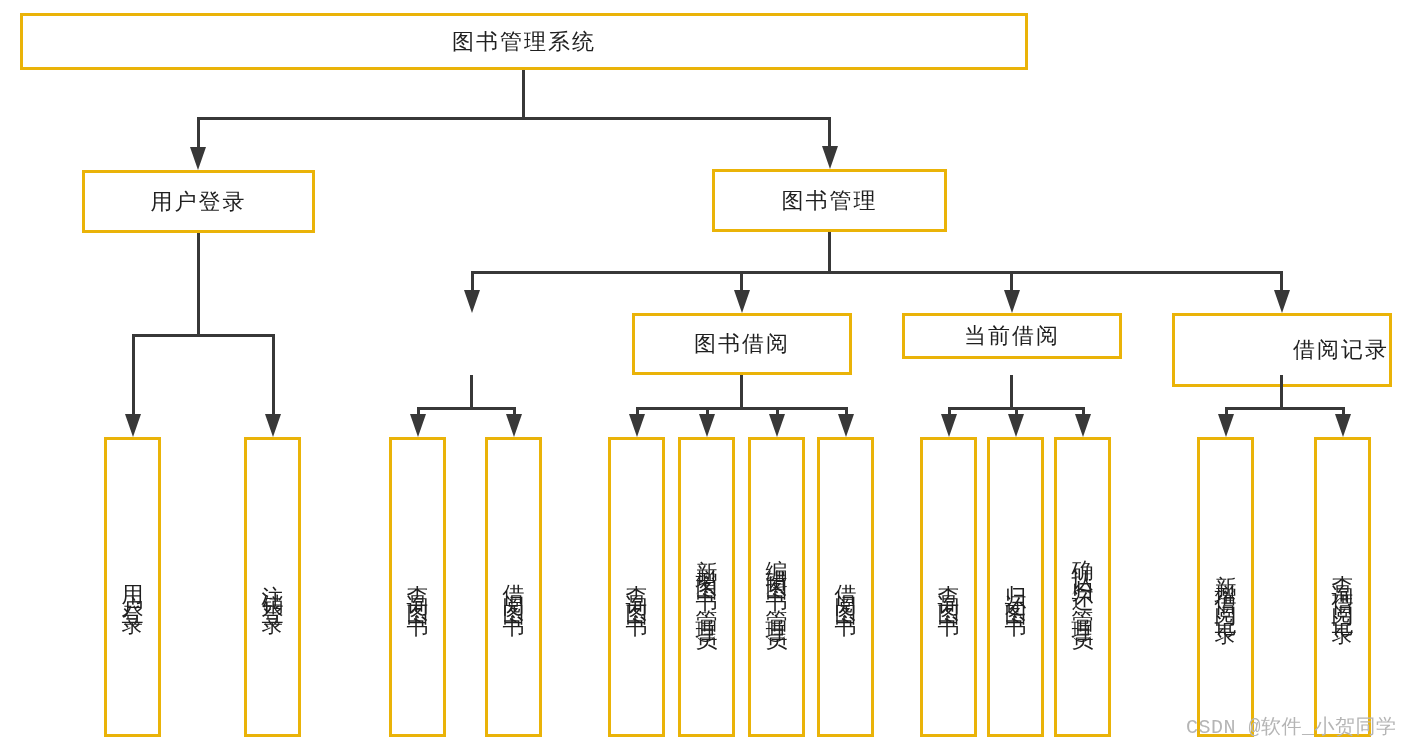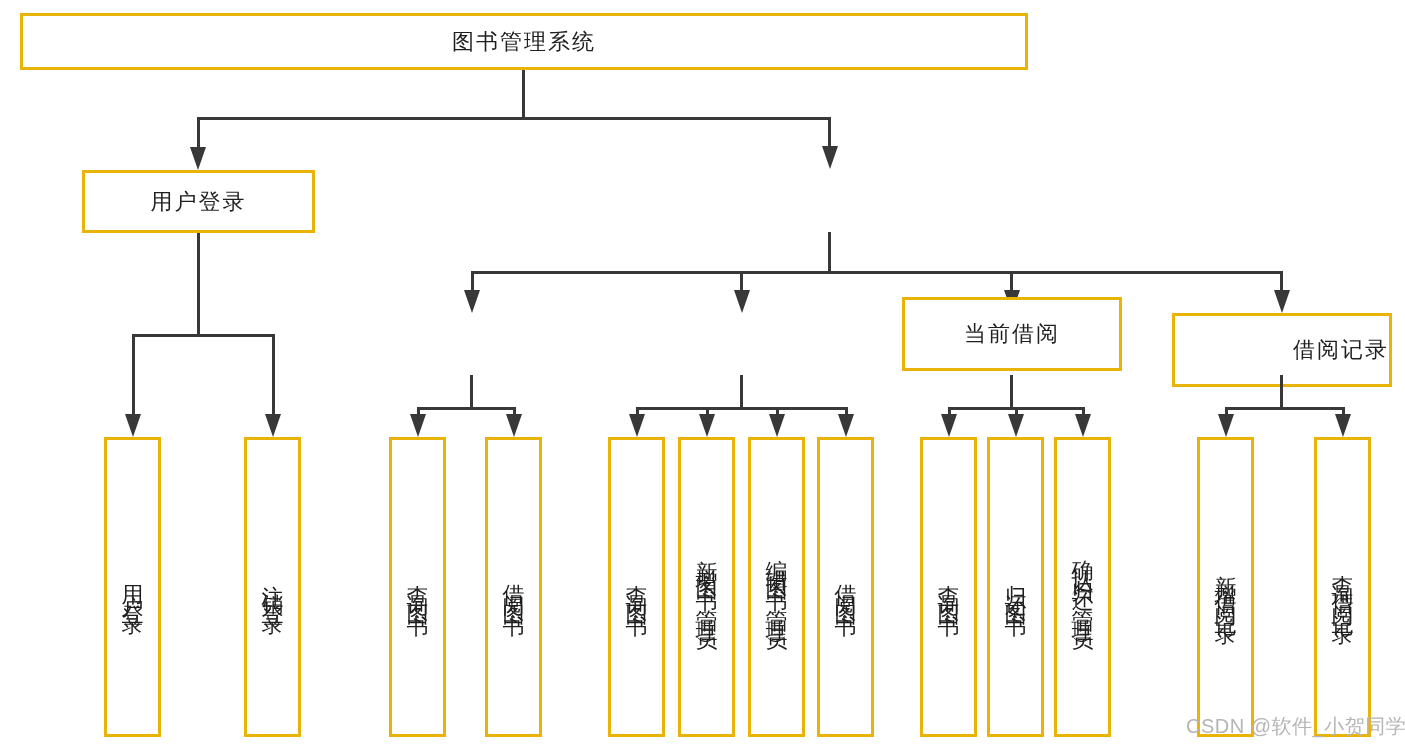--- a/index.html
+++ b/index.html
@@ -18,21 +18,21 @@
   }
   .vl{position:absolute;width:3px;background:#383838;}
   .hl{position:absolute;height:3px;background:#383838;}
   .ar{
     position:absolute;width:0;height:0;
     border-left:8px solid transparent;border-right:8px solid transparent;
     border-top:23px solid #383838;
   }
   .watermark{
     position:absolute;left:1186px;top:713px;z-index:10;
-    font-size:20px;color:#b5b5b5;letter-spacing:0.5px;white-space:nowrap;
+    font-size:20px;color:#b5b5b5;letter-spacing:0.5px;white-space:nowrap;font-family:Liberation Mono, monospace;
   }
 </style>
 </head>
 <body>
 
 <div class="canvas">
 
   <div class="box" style="left:20px;top:13px;width:1008px;height:57px;">
     <span class="lbl">图书管理系统</span>
   </div>
@@ -40,40 +40,46 @@
   <div class="vl" style="left:522px;top:70px;height:48px;"></div>
   <div class="hl" style="left:197px;top:117px;width:634px;"></div>
   <div class="vl" style="left:197px;top:117px;height:33px;"></div>
   <div class="ar" style="left:190px;top:147px;"></div>
   <div class="vl" style="left:828px;top:117px;height:32px;"></div>
   <div class="ar" style="left:822px;top:146px;"></div>
 
   <div class="box" style="left:82px;top:170px;width:233px;height:63px;">
     <span class="lbl">用户登录</span>
   </div>
+  <div class="box" style="left:712px;top:169px;width:235px;height:63px;">
+    <span class="lbl">图书管理</span>
+  </div>
 
   <div class="vl" style="left:197px;top:233px;height:103px;"></div>
   <div class="hl" style="left:132px;top:334px;width:142px;"></div>
   <div class="vl" style="left:132px;top:334px;height:82px;"></div>
   <div class="ar" style="left:125px;top:414px;"></div>
   <div class="vl" style="left:272px;top:334px;height:82px;"></div>
   <div class="ar" style="left:265px;top:414px;"></div>
 
   <div class="vl" style="left:828px;top:232px;height:41px;"></div>
   <div class="hl" style="left:471px;top:271px;width:812px;"></div>
   <div class="vl" style="left:471px;top:271px;height:24px;"></div>
   <div class="ar" style="left:464px;top:290px;"></div>
   <div class="vl" style="left:740px;top:271px;height:24px;"></div>
   <div class="ar" style="left:734px;top:290px;"></div>
   <div class="vl" style="left:1010px;top:271px;height:24px;"></div>
   <div class="ar" style="left:1004px;top:290px;"></div>
   <div class="vl" style="left:1280px;top:271px;height:24px;"></div>
   <div class="ar" style="left:1274px;top:290px;"></div>
 
-  <div class="box" style="left:902px;top:297px;width:220px;height:74px;">
+  <div class="box" style="left:632px;top:313px;width:220px;height:62px;">
+    <span class="lbl">图书借阅</span>
+  </div>
+  <div class="box" style="left:902px;top:313px;width:220px;height:46px;">
     <span class="lbl">当前借阅</span>
   </div>
   <div class="box" style="left:1172px;top:313px;width:220px;height:74px;justify-content:flex-end;">
     <span class="lbl">借阅记录</span>
   </div>
 
   <div class="vl" style="left:470px;top:375px;height:34px;"></div>
   <div class="hl" style="left:417px;top:407px;width:99px;"></div>
   <div class="vl" style="left:417px;top:407px;height:10px;"></div>
   <div class="ar" style="left:410px;top:414px;"></div>

